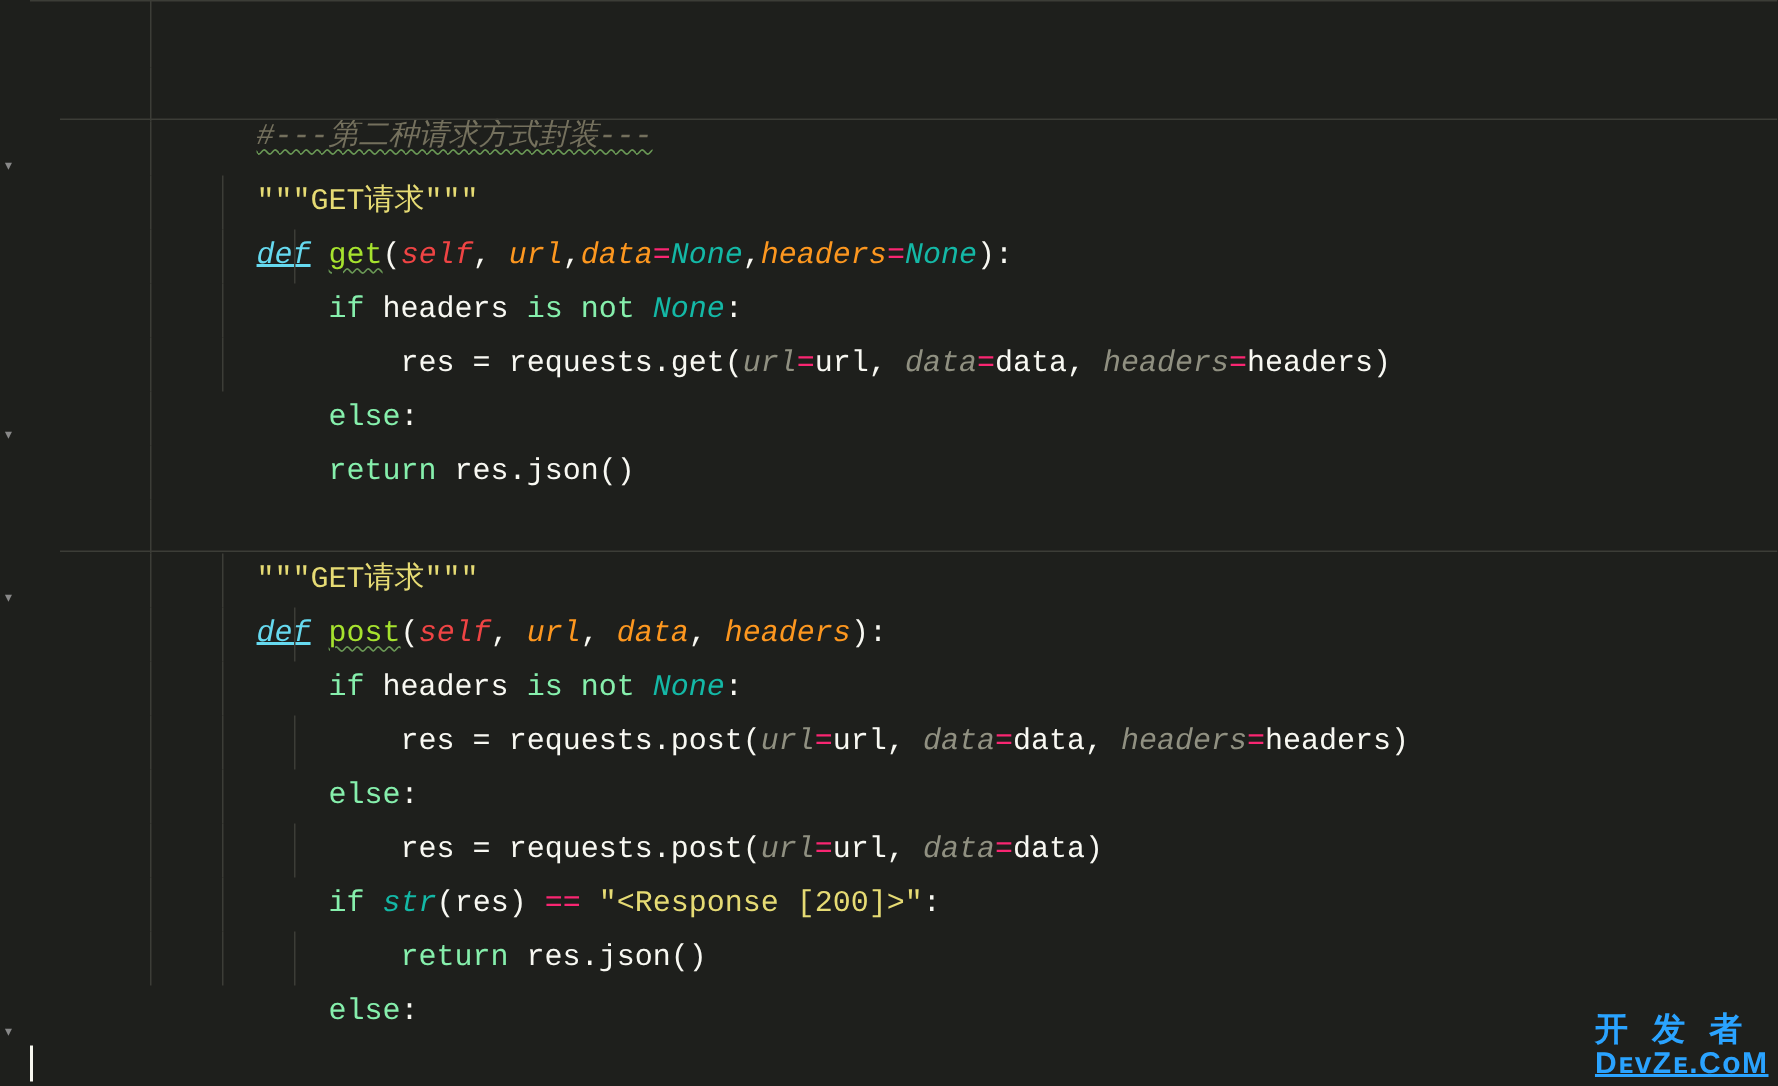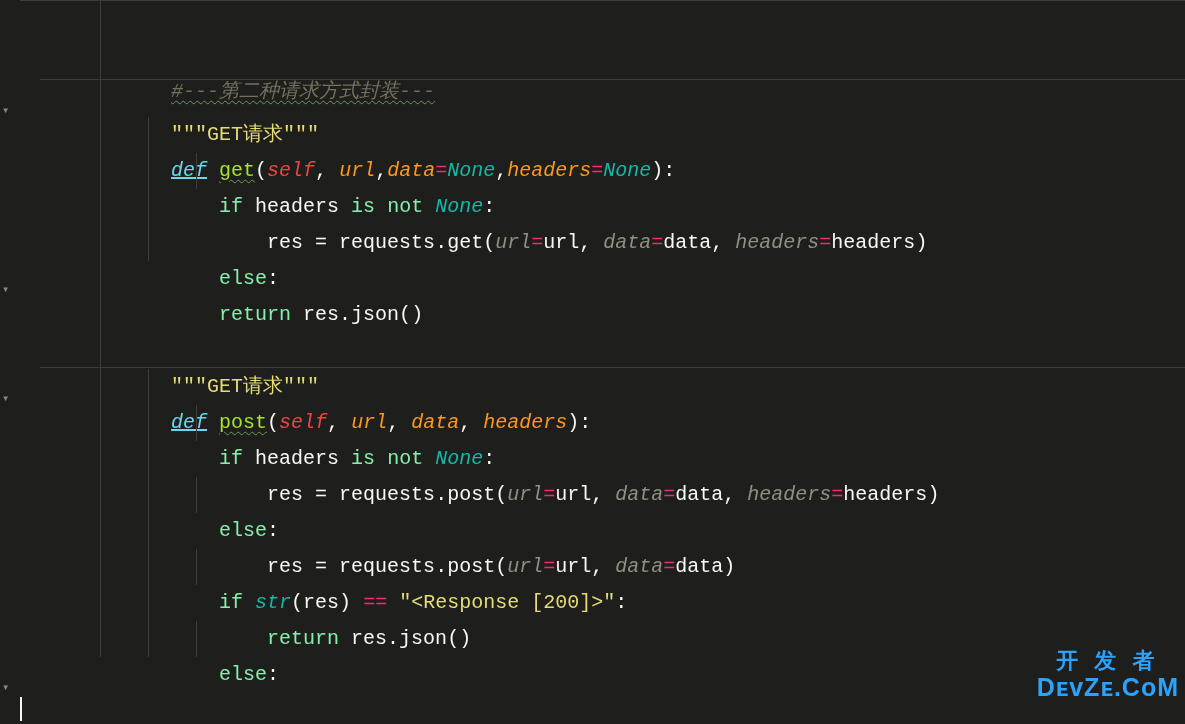--- a/index.html
+++ b/index.html
@@ -84,31 +84,31 @@
   .tk-ident { color: #f8f8f2; }
   .tk-punc { color: #f8f8f2; }
   .tk-op { color: #f92672; }
   .tk-namedarg { color: #909081; font-style: italic; }
   .tk-string { color: #e6db74; }
   .underline-green { text-decoration: underline wavy #6a9955 1px; text-underline-offset: 3px;}
 
   .watermark {
     position: absolute;
     right: 6px;
-    bottom: 22px;
+    bottom: 3px;
     font-family: "Arial", sans-serif;
     font-weight: bold;
     color: #2aa3ff;
-    text-align: center;
+    text-align: left;
     line-height: 1.15;
     font-size: 22px;
     letter-spacing: 5px;
     pointer-events: none;
   }
-  .watermark .l2 { letter-spacing: 1px; font-size: 25px;}
+  .watermark .l2 { letter-spacing: 1px; font-size: 20px; text-decoration: underline;}
   .cursor-bar {
     position: absolute;
     left: 20px;
     width: 2px;
     height: 24px;
     background: #f8f8f0;
   }
 </style>
 </head>
 <body>

